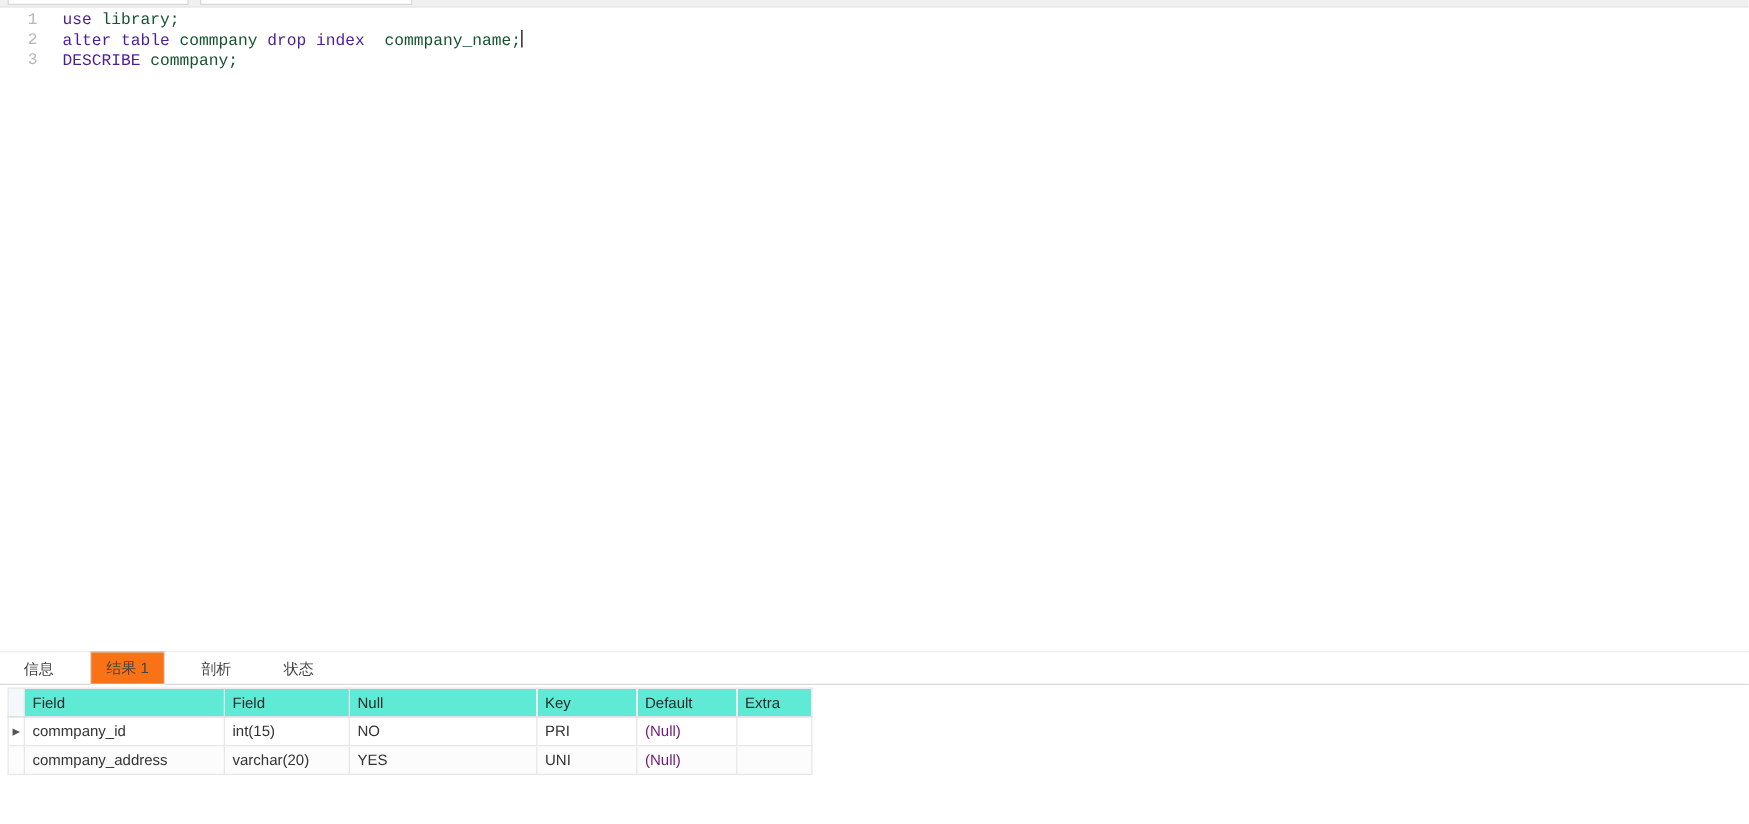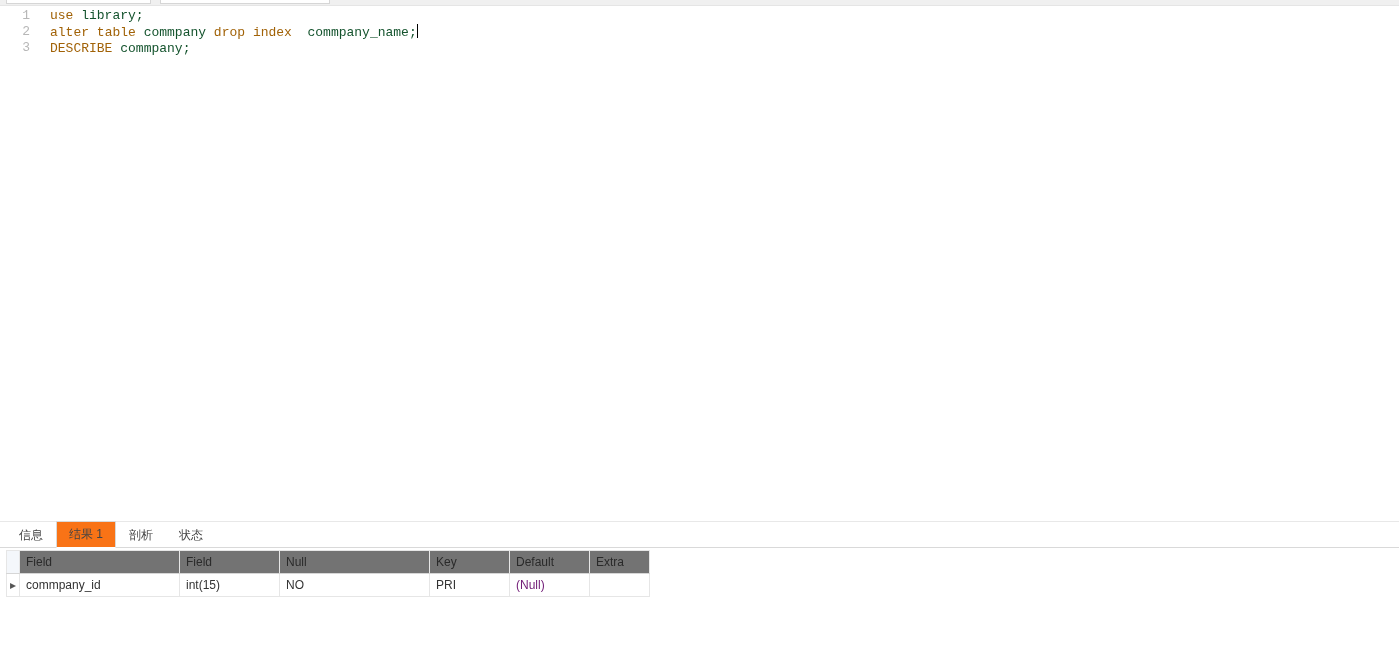--- a/index.html
+++ b/index.html
@@ -30,32 +30,32 @@
     border-bottom: 1px solid #e8e8e8;
   }
   .gutter {
     width: 40px; text-align: right; color: #b7b7b7;
     padding: 2px 10px 2px 0; user-select: none;
     background: #fff;
   }
   .code {
     flex: 1; padding: 2px 0 2px 10px; white-space: pre; color: #333;
   }
-  .kw  { color: #a16207; } 
+  .kw  { color: #4c1d95; } 
   .id  { color: #14532d; }
   .cursor-caret {
     display:inline-block; width:1px; height:14px; background:#000;
     vertical-align:-2px;
   }
 
   
   .tabs {
     display: flex; align-items: flex-end; height: 26px;
     border-bottom: 1px solid #d9d9d9; background: #fff;
-    padding-left: 6px; gap:0;
+    padding-left: 6px; gap:16px;
   }
   .tab {
     padding: 4px 12px 4px 12px; font-size: 12px; color: #444;
     border: 1px solid transparent; border-bottom: none;
     position: relative; top: 1px; cursor: default;
     background: transparent;
   }
   .tab.active {
     background: #f97316; border-color: #d9d9d9;
     border-bottom: 1px solid #fff;
@@ -64,21 +64,21 @@
   
   .grid-wrap { padding: 2px 6px 6px 6px; }
   table.grid {
     border-collapse: collapse; width: 575px; table-layout: fixed;
   }
   table.grid th, table.grid td {
     border: 1px solid #e6e6e6; padding: 4px 6px; text-align: left;
     font-size: 12px; white-space: nowrap; overflow: hidden;
   }
   table.grid th {
-    background: #737373; font-weight: normal; color: #2a2a2a;
+    background: #5eead4; font-weight: normal; color: #2a2a2a;
     border-bottom: 1px solid #d6d6d6;
   }
   table.grid col.marker { width: 13px; }
   table.grid td.marker  { padding:0; text-align:center; color:#555; background:#fff; }
   table.grid th.marker  { padding:0; background:#f4f7fb; }
   table.grid td.null { color: #701a75; font-style: normal; }
 
   
   table.grid tbody tr:nth-child(even) td { background:#fcfcfc; }
 
@@ -132,15 +132,24 @@
       <tbody>
         <tr>
           <td class="marker">▸</td>
           <td>commpany_id</td>
           <td>int(15)</td>
           <td>NO</td>
           <td>PRI</td>
           <td class="null">(Null)</td>
           <td></td>
         </tr>
+        <tr>
+          <td class="marker"></td>
+          <td>commpany_address</td>
+          <td>varchar(20)</td>
+          <td>YES</td>
+          <td>UNI</td>
+          <td class="null">(Null)</td>
+          <td></td>
+        </tr>
       </tbody>
     </table>
 </div>
 
 </body></html>

